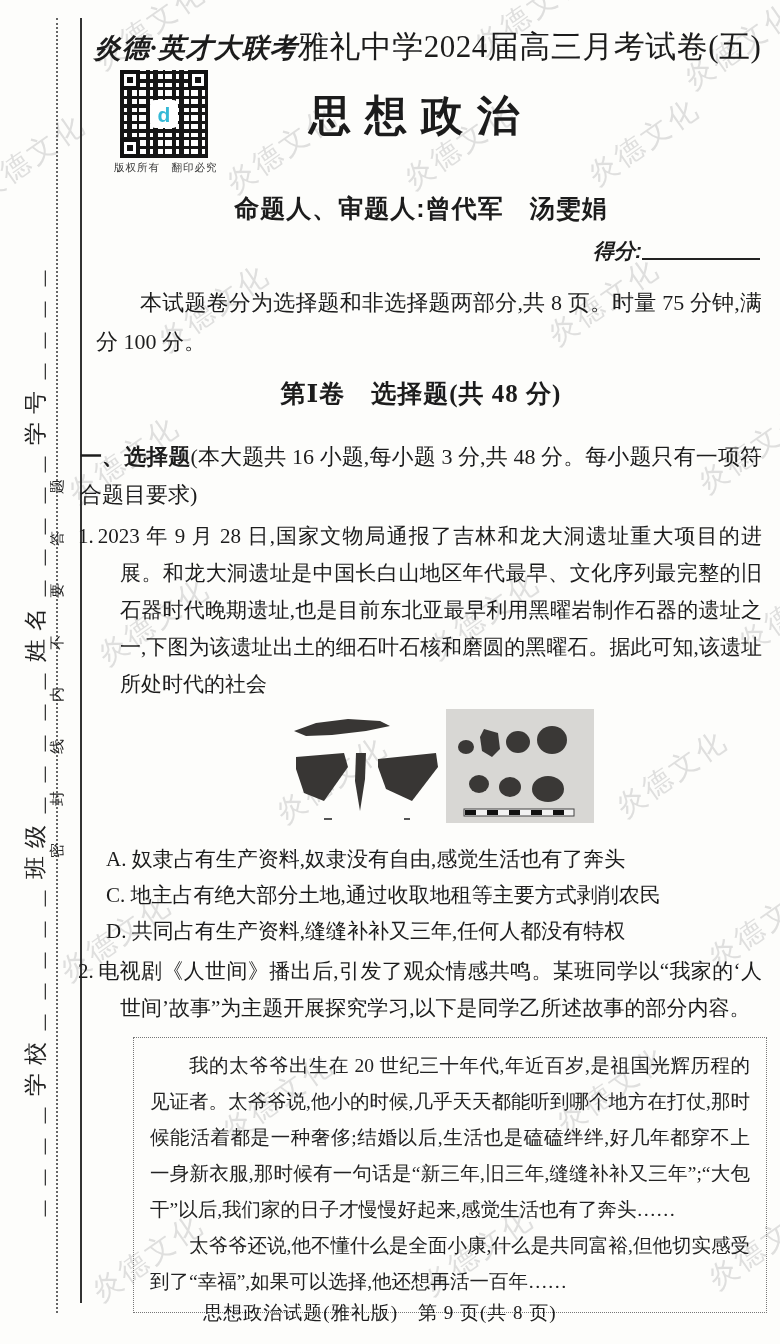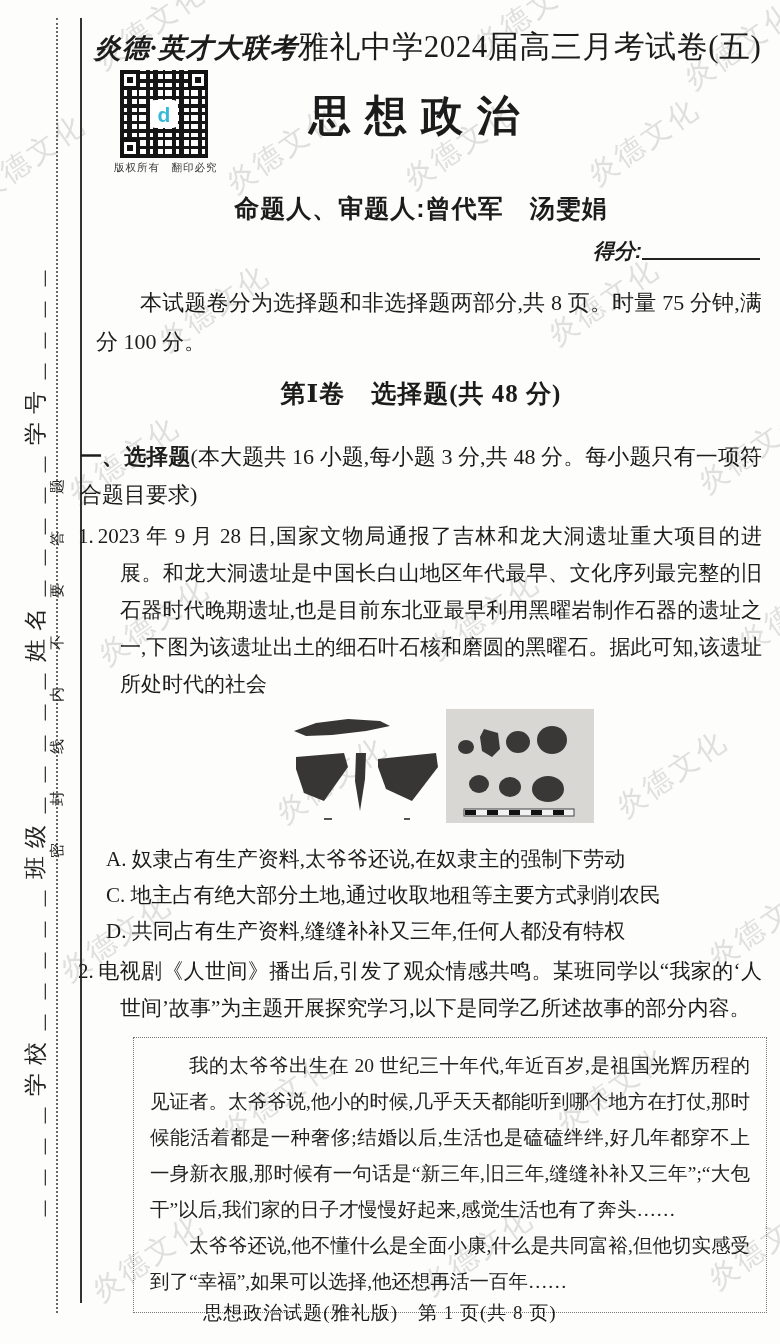--- a/index.html
+++ b/index.html
@@ -179,35 +179,35 @@
             <rect x="179" y="103" width="11" height="5"></rect>
             <rect x="201" y="103" width="11" height="5"></rect>
             <rect x="223" y="103" width="11" height="5"></rect>
             <rect x="245" y="103" width="11" height="5"></rect>
             <rect x="267" y="103" width="11" height="5"></rect>
           </g>
         </svg>
       </div>
 
       <div class="options">
-        <div class="opt">A. 奴隶占有生产资料,太爷爷还说,在奴隶主的强制下劳动</div>
+        <div class="opt">A. 奴隶占有生产资料,奴隶没有自由,感觉生活也有了奔头</div>
         <div class="opt">C. 地主占有绝大部分土地,通过收取地租等主要方式剥削农民</div>
         <div class="opt">D. 共同占有生产资料,缝缝补补又三年,任何人都没有特权</div>
       </div>
     </div>
 
     <div class="q q2">
       <span class="qnum">2.</span><span>电视剧《人世间》播出后,引发了观众情感共鸣。某班同学以“我家的‘人世间’故事”为主题开展探究学习,以下是同学乙所述故事的部分内容。</span>
 
       <div class="story-box">
         <p>我的太爷爷出生在 20 世纪三十年代,年近百岁,是祖国光辉历程的见证者。太爷爷说,他小的时候,几乎天天都能听到哪个地方在打仗,那时候能活着都是一种奢侈;结婚以后,生活也是磕磕绊绊,好几年都穿不上一身新衣服,那时候有一句话是“新三年,旧三年,缝缝补补又三年”;“大包干”以后,我们家的日子才慢慢好起来,感觉生活也有了奔头……</p>
         <p>太爷爷还说,他不懂什么是全面小康,什么是共同富裕,但他切实感受到了“幸福”,如果可以选择,他还想再活一百年……</p>
       </div>
 
       <div class="closing">
         
       </div>
     </div>
 
   </div>
 
-  <div class="footer">思想政治试题(雅礼版)　第 1 页(共 8 页)</div>
+  <div class="footer">思想政治试题(雅礼版)　第 9 页(共 8 页)</div>
 </div>
 
 </body></html>

